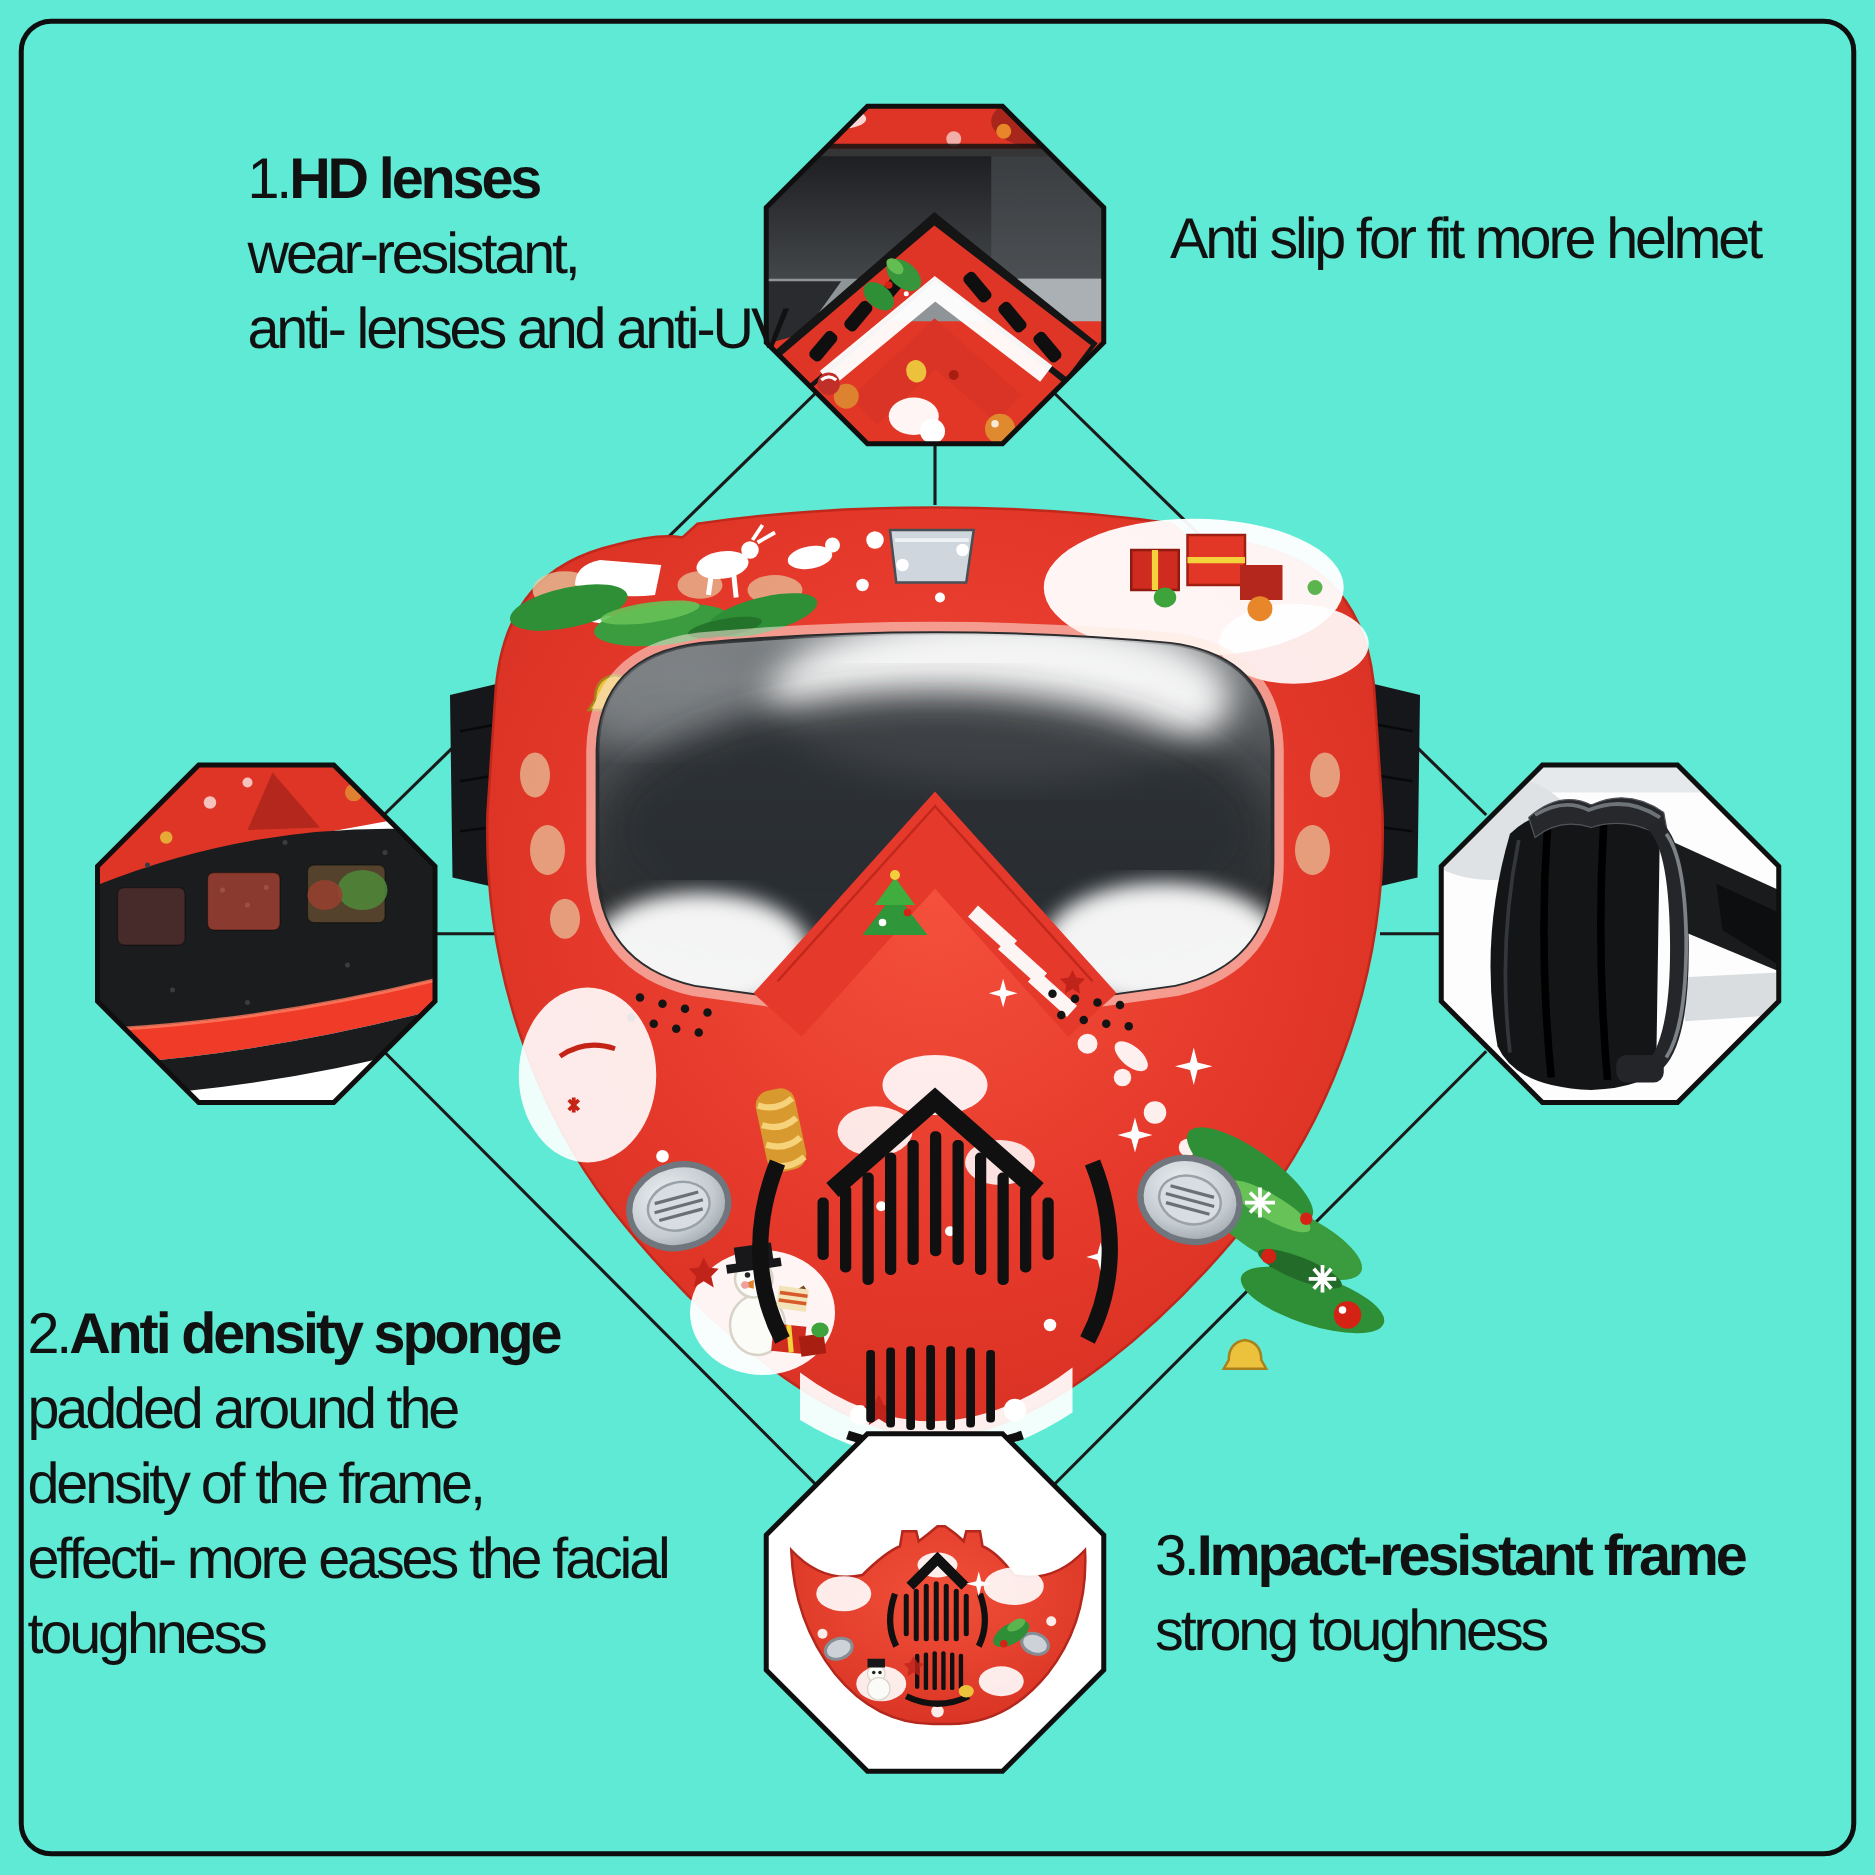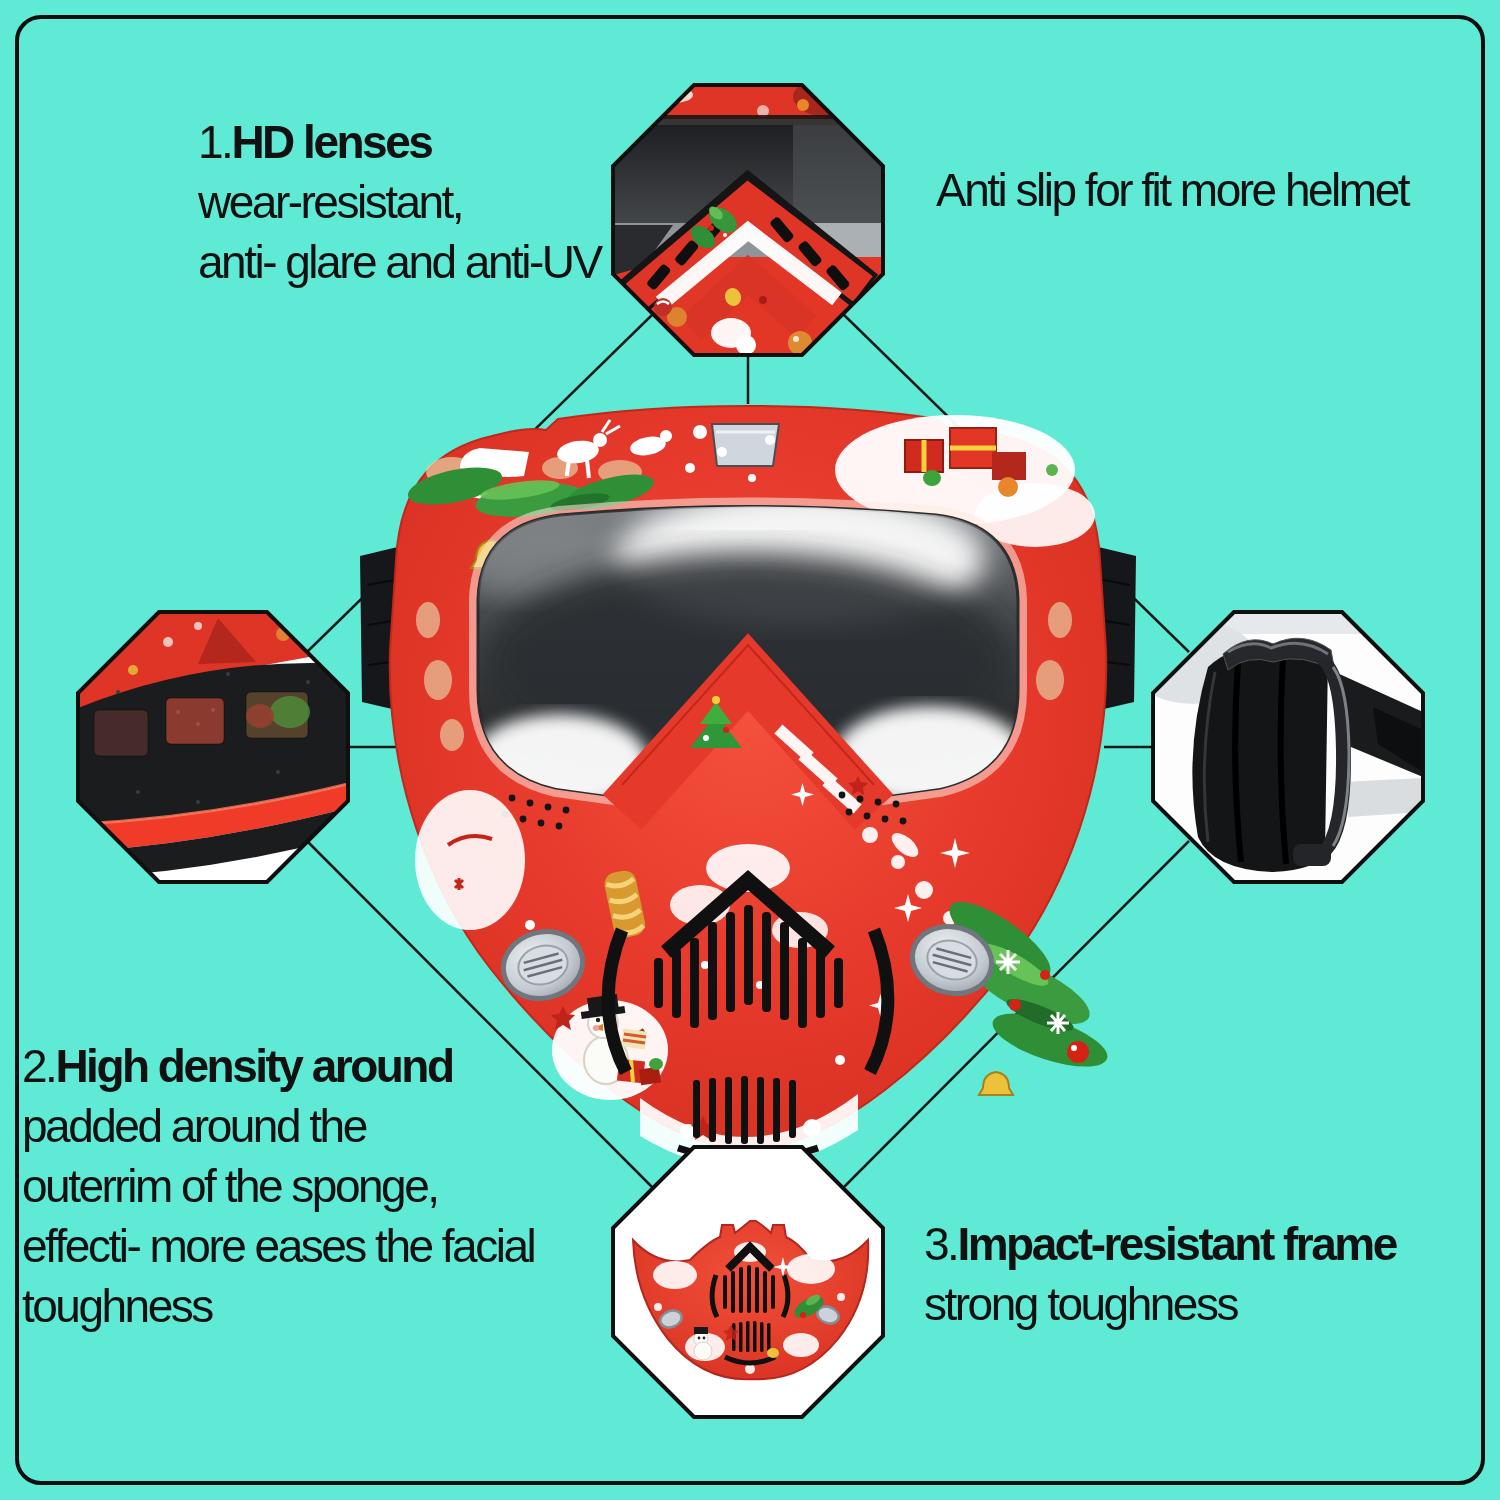--- a/index.html
+++ b/index.html
@@ -485,31 +485,31 @@
           <path d="M118 178 l3 5 5 1 -4 4 1 6 -5 -3 -5 3 1 -6 -4 -4 5 -1 z" fill="#c0231a" opacity="0.8"></path>
         </g>
       </g>
       <polygon points="694,1147 802,1147 883,1228 883,1336 802,1417 694,1417 613,1336 613,1228" fill="none" stroke="#0f0f0f" stroke-width="4"></polygon>
     </g>
   </svg>
 
   <div class="feature" style="left:198px;top:112px;">
     <div class="fh"><span>1.</span><b>HD lenses</b></div>
     <div class="fl">wear-resistant,</div>
-    <div class="fl">anti- glare and anti-UV</div>
+    <div class="fl">anti- lenses and anti-UV</div>
   </div>
 
   <div class="feature" style="left:936px;top:160px;">
     <div class="fl">Anti slip for fit more helmet</div>
   </div>
 
   <div class="feature" style="left:22px;top:1036px;">
-    <div class="fh"><span>2.</span><b>High density around</b></div>
+    <div class="fh"><span>2.</span><b>Anti density sponge</b></div>
     <div class="fl">padded around the</div>
-    <div class="fl">outerrim of the sponge,</div>
+    <div class="fl">density of the frame,</div>
     <div class="fl">effecti- more eases the facial</div>
     <div class="fl">toughness</div>
   </div>
 
   <div class="feature" style="left:924px;top:1214px;">
     <div class="fh"><span>3.</span><b>Impact-resistant frame</b></div>
     <div class="fl">strong toughness</div>
   </div>
 
   <div class="frame"></div>

